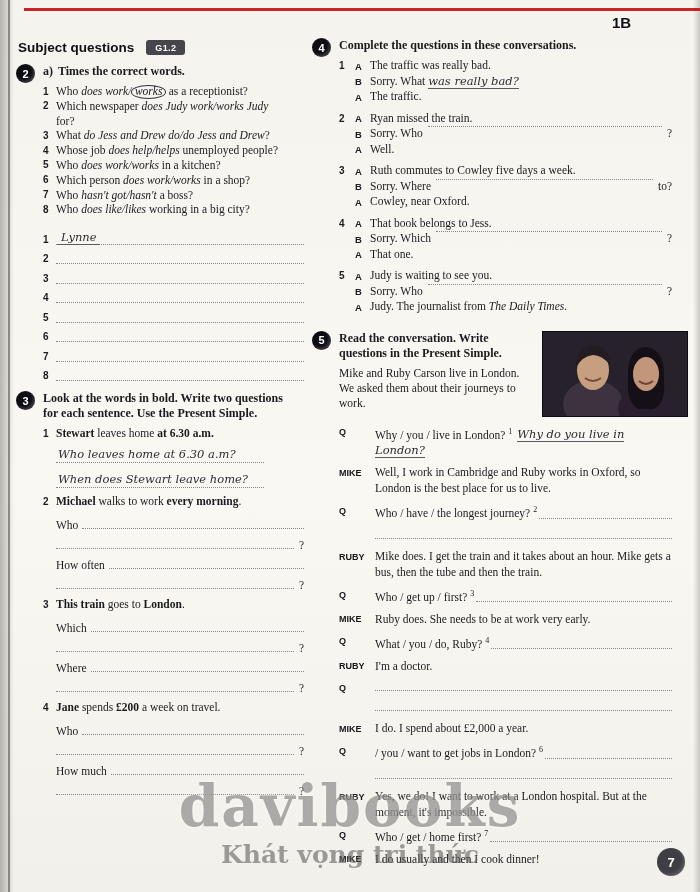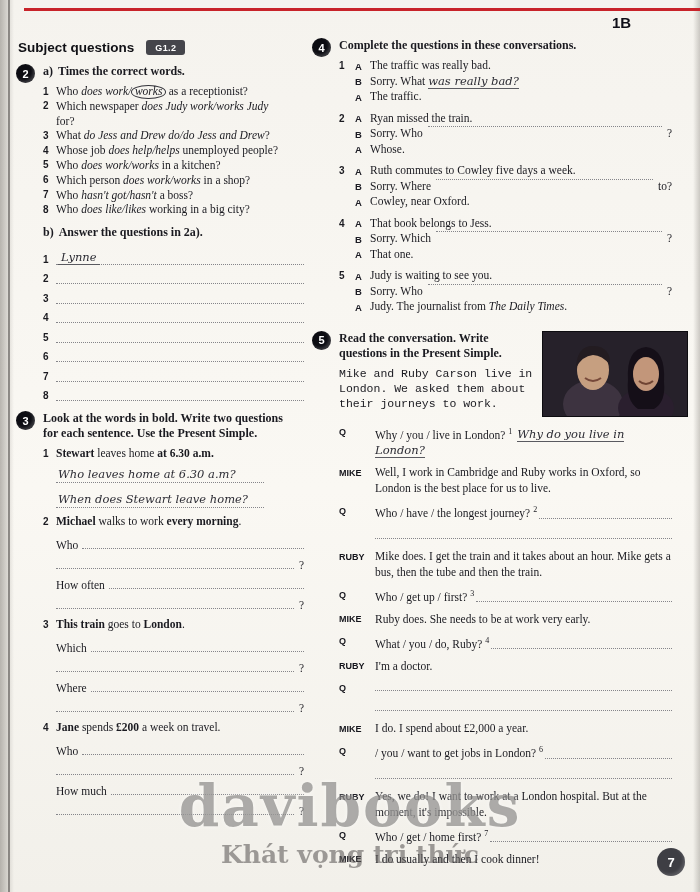--- a/index.html
+++ b/index.html
@@ -68,21 +68,21 @@
   .cletter { width:15px; flex:none; font:700 9.5px "Liberation Sans", sans-serif; padding-top:2.5px; color:#1c1c24; }
   .ctext { flex:1; min-width:0; }
   .ctext i { font-style:italic; }
   .bflex { display:flex; align-items:flex-start; }
   .nowrap { white-space:nowrap; }
   .bflex .dots { margin:0 5px 2.5px 5px; }
   .tail { white-space:nowrap; }
 
   .e5top { display:flex; gap:5px; margin-bottom:7px; }
   .e5left { width:198px; flex:none; }
-  .s5intro { font-size:11.5px; line-height:15px;font-family:Liberation Mono, monospace; }
+  .s5intro { font-size:11.5px; line-height:15px; }
   .photo { width:146px; height:86px; flex:none; background:#17151a; border:1px solid #0d0c10; overflow:hidden; }
 
   .dialogue { font-size:11.5px; }
   .dlg { display:flex; line-height:16px; margin-bottom:6px; }
   .spk { width:36px; flex:none; font:700 9px "Liberation Sans", sans-serif; padding-top:3.5px; color:#14141b; }
   .dtext { flex:1; min-width:0; }
   .dtext sup { font-size:8px; vertical-align:super; margin:0 2px 0 3px; }
   .qflex { display:flex; align-items:flex-end; }
   .qflex .dots { margin-bottom:2.5px; }
   .dlg.extra { margin:-1px 0 7px; }
@@ -149,21 +149,20 @@
           <div class="qitem">
               <span class="qnum">7</span>
               <span class="qtext"><span>Who </span><i>hasn't got/hasn't</i><span> a boss?</span></span>
             </div>
           <div class="qitem">
               <span class="qnum">8</span>
               <span class="qtext"><span>Who </span><i>does like/likes</i><span> working in a big city?</span></span>
             </div>
         </div>
 
-        <div class="subhead"><span class="sublabel">b)</span><span>Answer the questions in 2a).</span></div>
 
         <div class="anslist">
           <div class="ansrow">
               <span class="qnum">1</span>
               <span class="ansline">
                 <span class="hand">Lynne</span>
               </span>
             </div>
           <div class="ansrow">
               <span class="qnum">2</span>
@@ -323,21 +322,21 @@
               <span class="cletter">B</span>
               <span class="ctext bflex">
                 <span class="nowrap">Sorry. Who</span>
                 <span class="dots"></span>
                 <span class="tail">?</span>
               </span>
             </div>
           <div class="cline">
               <span class="cnum"></span>
               <span class="cletter">A</span>
-              <span class="ctext">Whose.</span>
+              <span class="ctext">Well.</span>
             </div>
         </div>
 
         <div class="conv">
           <div class="cline">
               <span class="cnum">3</span>
               <span class="cletter">A</span>
               <span class="ctext">Ruth commutes to Cowley five days a week.</span>
             </div>
           <div class="cline">

